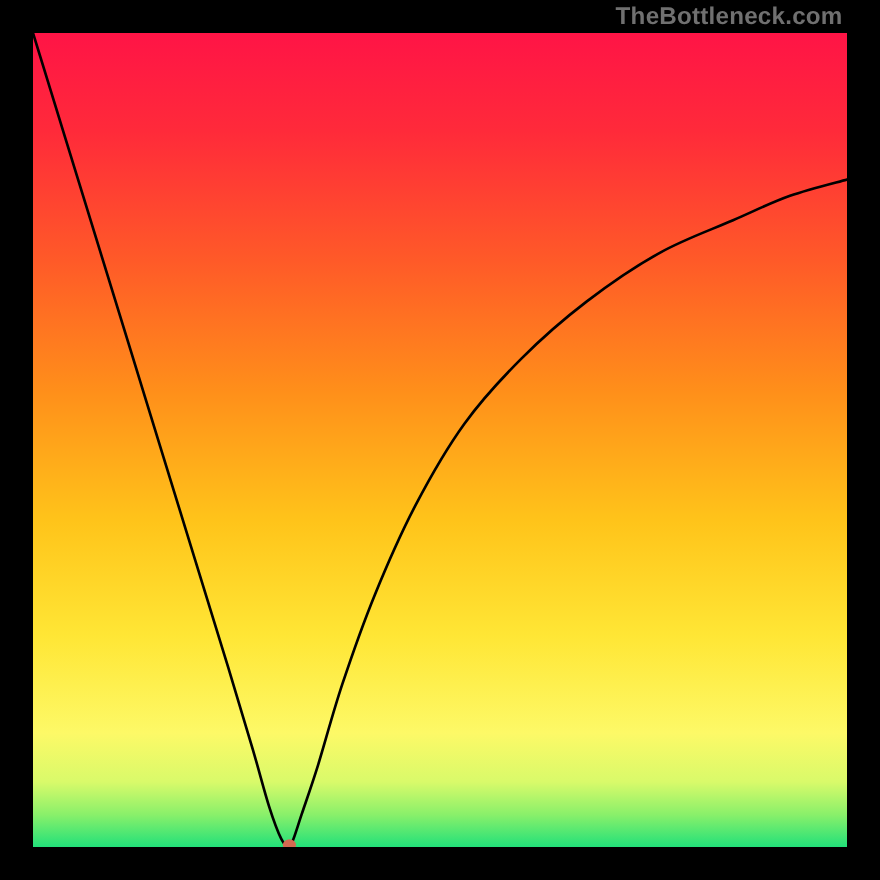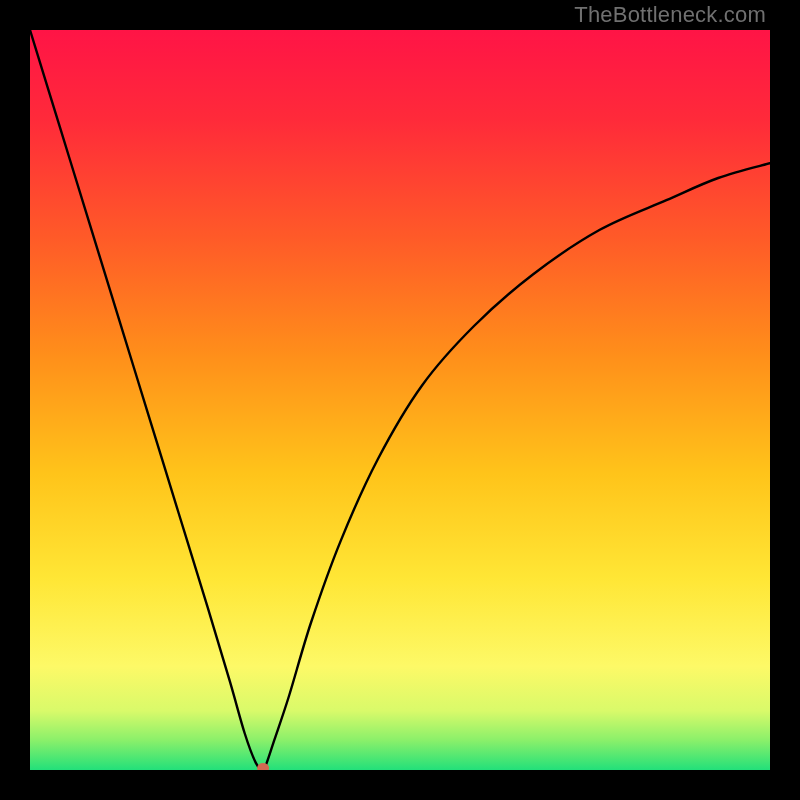--- a/index.html
+++ b/index.html
@@ -26,21 +26,21 @@
     width: 740px;
     height: 740px;
   }
   .watermark {
     position: absolute;
     top: 2px;
     right: 34px;
     color: #707070;
     font-size: 22px;
     letter-spacing: 0.2px;
-    font-weight: 400;
+    font-weight: 700;
   }
   svg { display: block; }
 </style>
 </head>
 <body>
 
 <div class="watermark">TheBottleneck.com</div>
 
 <div class="frame">
   <svg class="plot" viewBox="0 0 740 740">

